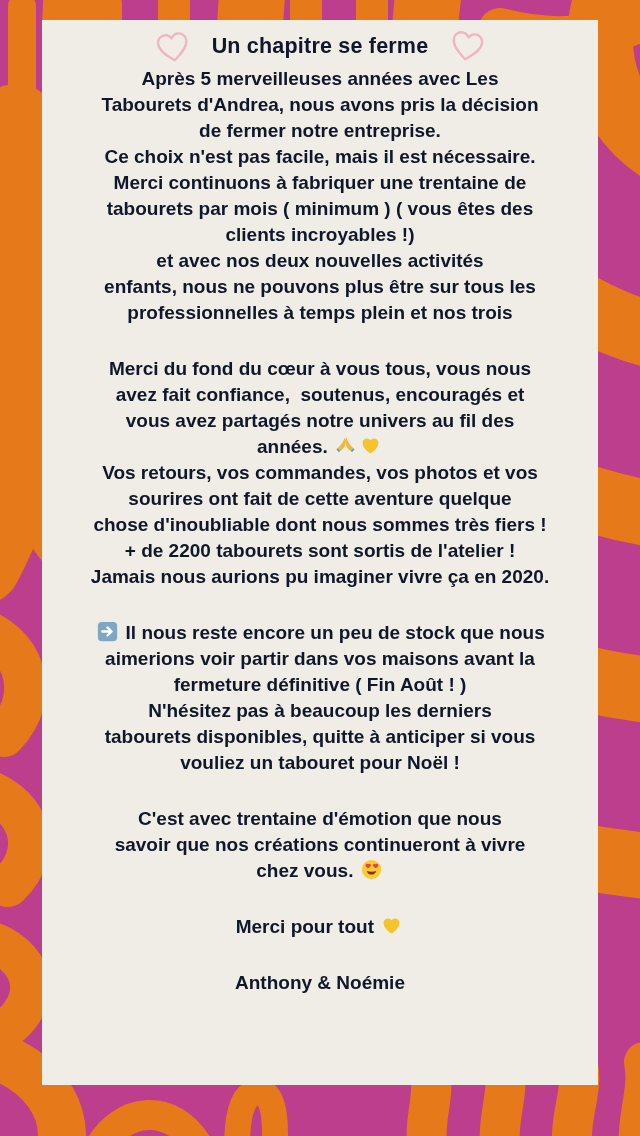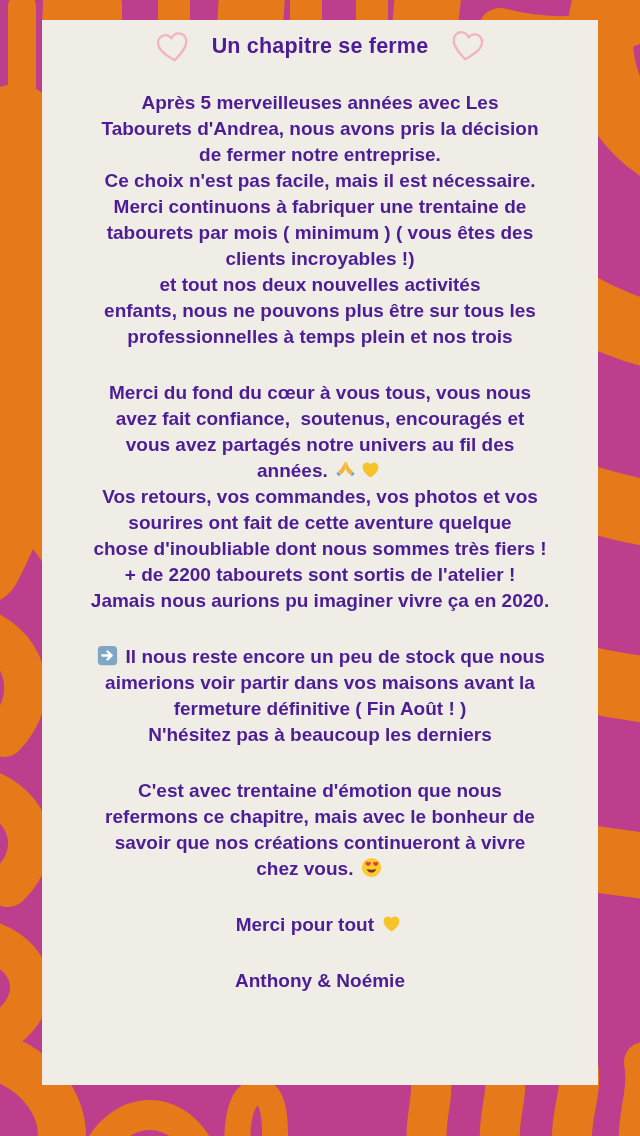--- a/index.html
+++ b/index.html
@@ -6,33 +6,33 @@
   body {
     width:640px; height:1136px; position:relative; overflow:hidden;
     background:#BC3E8C;
     font-family:"Liberation Sans", sans-serif;
   }
   svg.bg { position:absolute; left:0; top:0; width:640px; height:1136px; display:block; }
 
   .card {
     position:absolute; left:42px; top:20px; width:556px; height:1065px;
     background:#F0EDE6; box-sizing:border-box; padding-top:6px;
-    text-align:center; color:#4c1d95; font-weight:700;
+    text-align:center; color:#0f172a; font-weight:700;
   }
   .title-row {
     display:flex; align-items:center; justify-content:center;
     gap:20px; height:40px;
   }
   .page-title { font-size:21.5px; margin:0; letter-spacing:0.2px; font-weight:700; }
   .pink-heart { display:inline-block; }
   .pink-heart svg { width:38px; height:38px; display:block; }
   .pink-heart.left  { transform:rotate(-8deg); margin-top:4px; }
   .pink-heart.right { transform:rotate(9deg);  margin-top:2px; }
 
-  #body-text { margin-top:24px; }
+  #body-text { }
   .para + .para { margin-top:30px; }
   .line {
     line-height:26px; font-size:19px; white-space:pre;
     font-weight:700;
   }
   .emj { display:inline-block; width:21px; height:21px; vertical-align:-3px; margin:0 2px; }
   .emj svg { width:100%; height:100%; display:block; }
 </style>
 </head>
 <body>
@@ -85,21 +85,21 @@
   </div>
   <div id="body-text">
       <div class="para">
         <div class="line">Après 5 merveilleuses années avec Les</div>
         <div class="line">Tabourets d'Andrea, nous avons pris la décision</div>
         <div class="line">de fermer notre entreprise.</div>
         <div class="line">Ce choix n'est pas facile, mais il est nécessaire.</div>
         <div class="line">Merci continuons à fabriquer une trentaine de</div>
         <div class="line">tabourets par mois ( minimum ) ( vous êtes des</div>
         <div class="line">clients incroyables !)</div>
-        <div class="line">et tout nos deux nouvelles activités</div>
+        <div class="line">et avec nos deux nouvelles activités</div>
         <div class="line">enfants, nous ne pouvons plus être sur tous les</div>
         <div class="line">professionnelles à temps plein et nos trois</div>
       </div>
       <div class="para">
         <div class="line">Merci du fond du cœur à vous tous, vous nous</div>
         <div class="line">avez fait confiance,  soutenus, encouragés et</div>
         <div class="line">vous avez partagés notre univers au fil des</div>
         <div class="line">années. <span class="emj"><svg viewBox="0 0 24 24">
               <path d="M11.3 2.6C9.6 7.5 6.9 11.7 3.2 14.9l3 3.2c3.2-1.9 5.1-4.7 5.7-8.2.3-2.3.1-4.8-.6-7.3z" fill="#F4B73B"></path>
               <path d="M12.7 2.6c1.7 4.9 4.4 9.1 8.1 12.3l-3 3.2c-3.2-1.9-5.1-4.7-5.7-8.2-.3-2.3-.1-4.8.6-7.3z" fill="#F4B73B"></path>
@@ -115,24 +115,25 @@
         <div class="line">Jamais nous aurions pu imaginer vivre ça en 2020.</div>
       </div>
       <div class="para">
         <div class="line"><span class="emj"><svg viewBox="0 0 24 24">
               <rect x="1" y="1" width="22" height="22" rx="4.5" fill="#7FA6C3"></rect>
               <path d="M6 12h9.5M12 7.5 16.8 12 12 16.5" fill="none" stroke="#fff" stroke-width="2.6" stroke-linecap="round" stroke-linejoin="round"></path>
             </svg></span> Il nous reste encore un peu de stock que nous</div>
         <div class="line">aimerions voir partir dans vos maisons avant la</div>
         <div class="line">fermeture définitive ( Fin Août ! )</div>
         <div class="line">N'hésitez pas à beaucoup les derniers</div>
+        <div class="line">tabourets disponibles, quitte à anticiper si vous</div>
+        <div class="line">vouliez un tabouret pour Noël !</div>
       </div>
       <div class="para">
         <div class="line">C'est avec trentaine d'émotion que nous</div>
-        <div class="line">refermons ce chapitre, mais avec le bonheur de</div>
         <div class="line">savoir que nos créations continueront à vivre</div>
         <div class="line">chez vous. <span class="emj"><svg viewBox="0 0 24 24">
               <circle cx="12" cy="12" r="11" fill="#FBCB33"></circle>
               <path d="M7.7 10.4C6.4 9.4 5.1 8.3 5.1 7.1c0-1 .8-1.7 1.7-1.7.6 0 1.1.3 1.4.8.3-.5.8-.8 1.4-.8.9 0 1.7.7 1.7 1.7 0 1.2-1.3 2.3-2.6 3.3z" fill="#E5473B"></path>
               <path d="M16.3 10.4c-1.3-1-2.6-2.1-2.6-3.3 0-1 .8-1.7 1.7-1.7.6 0 1.1.3 1.4.8.3-.5.8-.8 1.4-.8.9 0 1.7.7 1.7 1.7 0 1.2-1.3 2.3-2.6 3.3z" fill="#E5473B"></path>
               <path d="M6.6 13.6c1.1 5.6 9.7 5.6 10.8 0-3.6 1.2-7.2 1.2-10.8 0z" fill="#863226"></path>
             </svg></span></div>
       </div>
       <div class="para">
         <div class="line">Merci pour tout <span class="emj"><svg viewBox="0 0 24 24">

